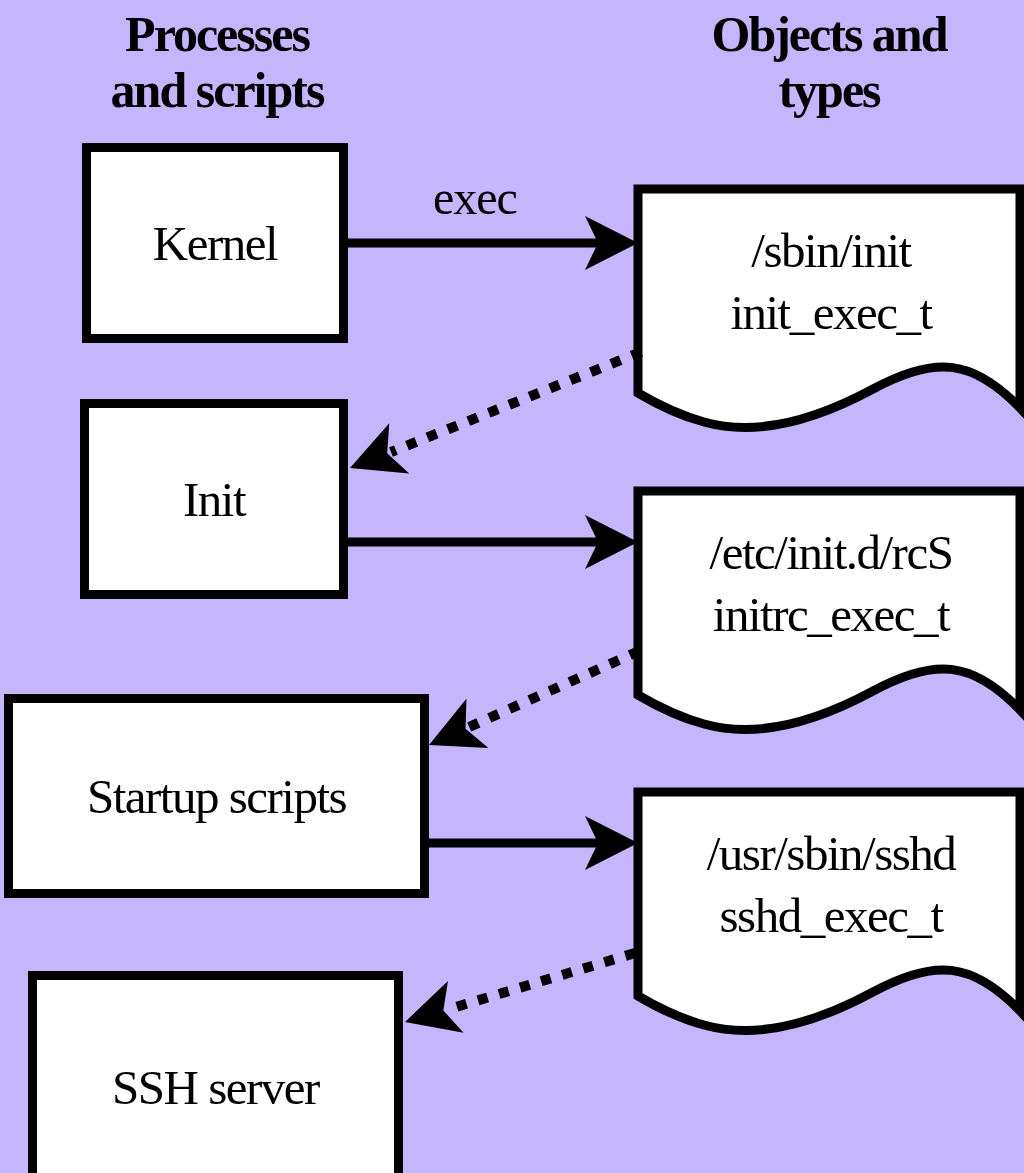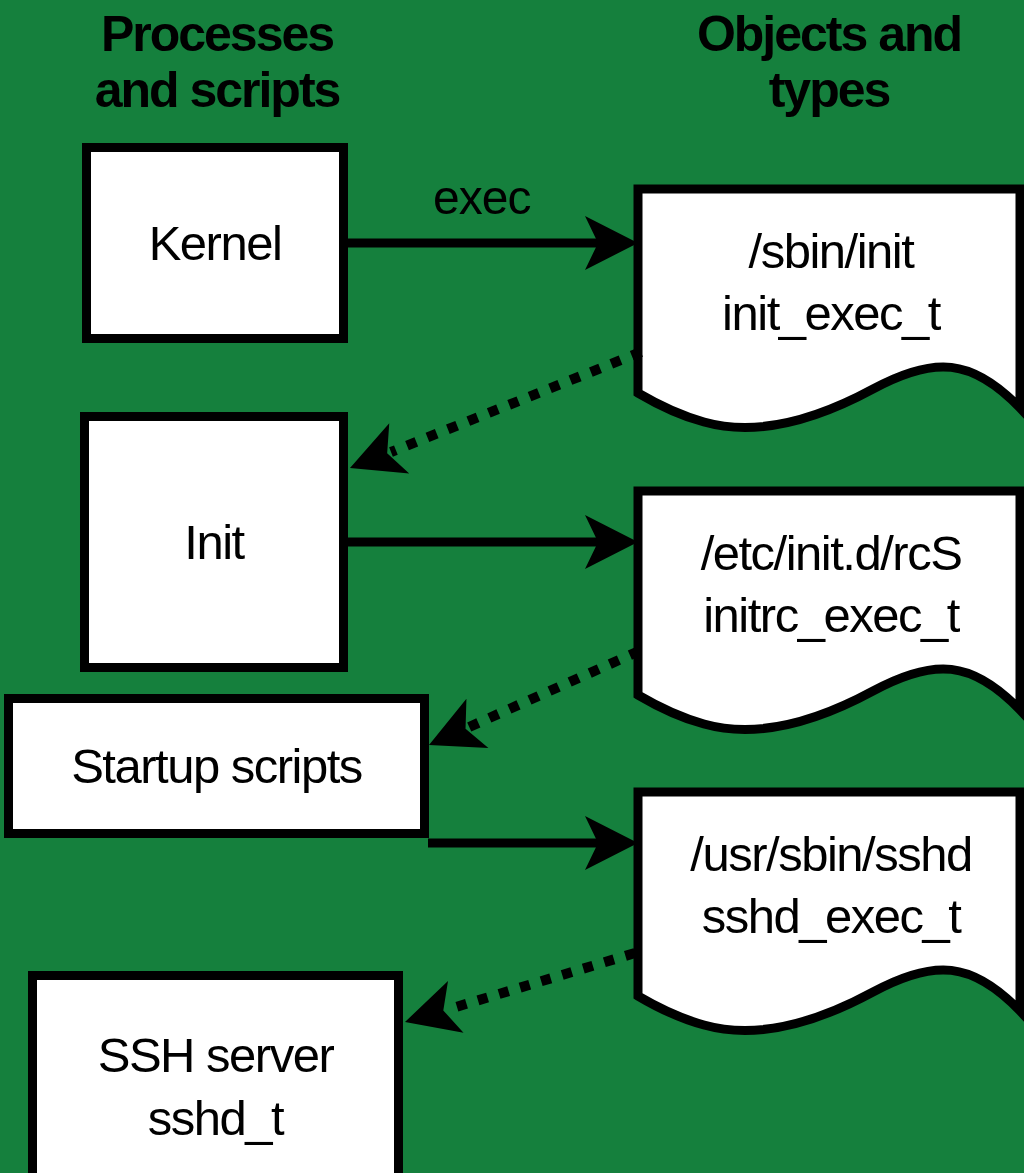--- a/index.html
+++ b/index.html
@@ -1,22 +1,22 @@
 <!DOCTYPE html>
 <html><head>
 <meta charset="utf-8">
 <style>
   html, body { margin: 0; padding: 0; background: #ffffff; }
   .canvas {
     position: relative;
     width: 1024px;
     height: 1173px;
-    background: #15803d;
+    background: #c4b5fd;
     color: #000000;
-    font-family: Liberation Sans, sans-serif;
+    font-family: Liberation Serif, serif;
     overflow: hidden;
   }
   .hdr {
     position: absolute;
     font-weight: bold;
     font-size: 50px;
     line-height: 56px;
     letter-spacing: -2px;
     text-align: center;
     white-space: nowrap;
@@ -33,22 +33,22 @@
     flex-direction: column;
     justify-content: center;
     align-items: center;
     text-align: center;
     font-size: 49px;
     line-height: 63px;
     letter-spacing: -1.5px;
     white-space: nowrap;
   }
   #box-kernel  { left: 82px; top: 143px; width: 266px; height: 200px; }
-  #box-init    { left: 80px; top: 412px; width: 268px; height: 260px; }
-  #box-startup { left: 4px;  top: 694px; width: 425px; height: 144px; }
+  #box-init    { left: 80px; top: 399px; width: 268px; height: 200px; }
+  #box-startup { left: 4px;  top: 694px; width: 425px; height: 204px; }
   #box-ssh     { left: 28px; top: 971px; width: 375px; height: 232px; }
 
   .doc { position: absolute; left: 633px; width: 392px; height: 262px; }
   #doc-init   { top: 184px; }
   #doc-initrc { top: 486px; }
   #doc-sshd   { top: 787px; }
   .doc svg.shape { position: absolute; left: 0; top: 0; }
   .doc-text {
     position: absolute;
     left: 8px; right: 4px; top: 36px;
@@ -88,21 +88,20 @@
     <div>Kernel</div>
   </div>
   <div class="pbox" id="box-init">
     <div>Init</div>
   </div>
   <div class="pbox" id="box-startup">
     <div>Startup scripts</div>
   </div>
   <div class="pbox" id="box-ssh">
     <div>SSH server</div>
-    <div>sshd_t</div>
   </div>
 
   <div class="doc" id="doc-init">
     <svg class="shape" width="392" height="262" viewBox="0 0 392 262">
       <path d="M5,5 H387 V224 C339,174 301,172 240,205 C179,238 121,252 71,238 C45,231 22,219 5,209 Z" fill="#ffffff" stroke="#000000" stroke-width="9"></path>
     </svg>
     <div class="doc-text">
       <div>/sbin/init</div>
       <div>init_exec_t</div>
     </div>

